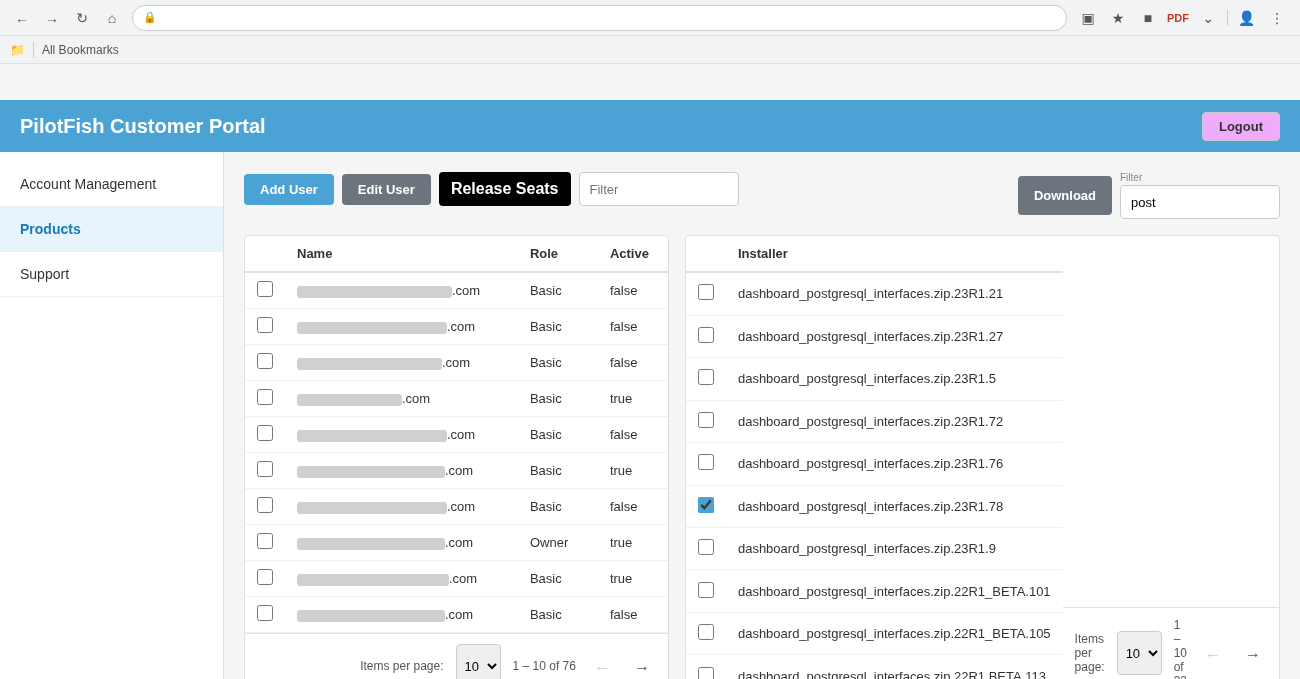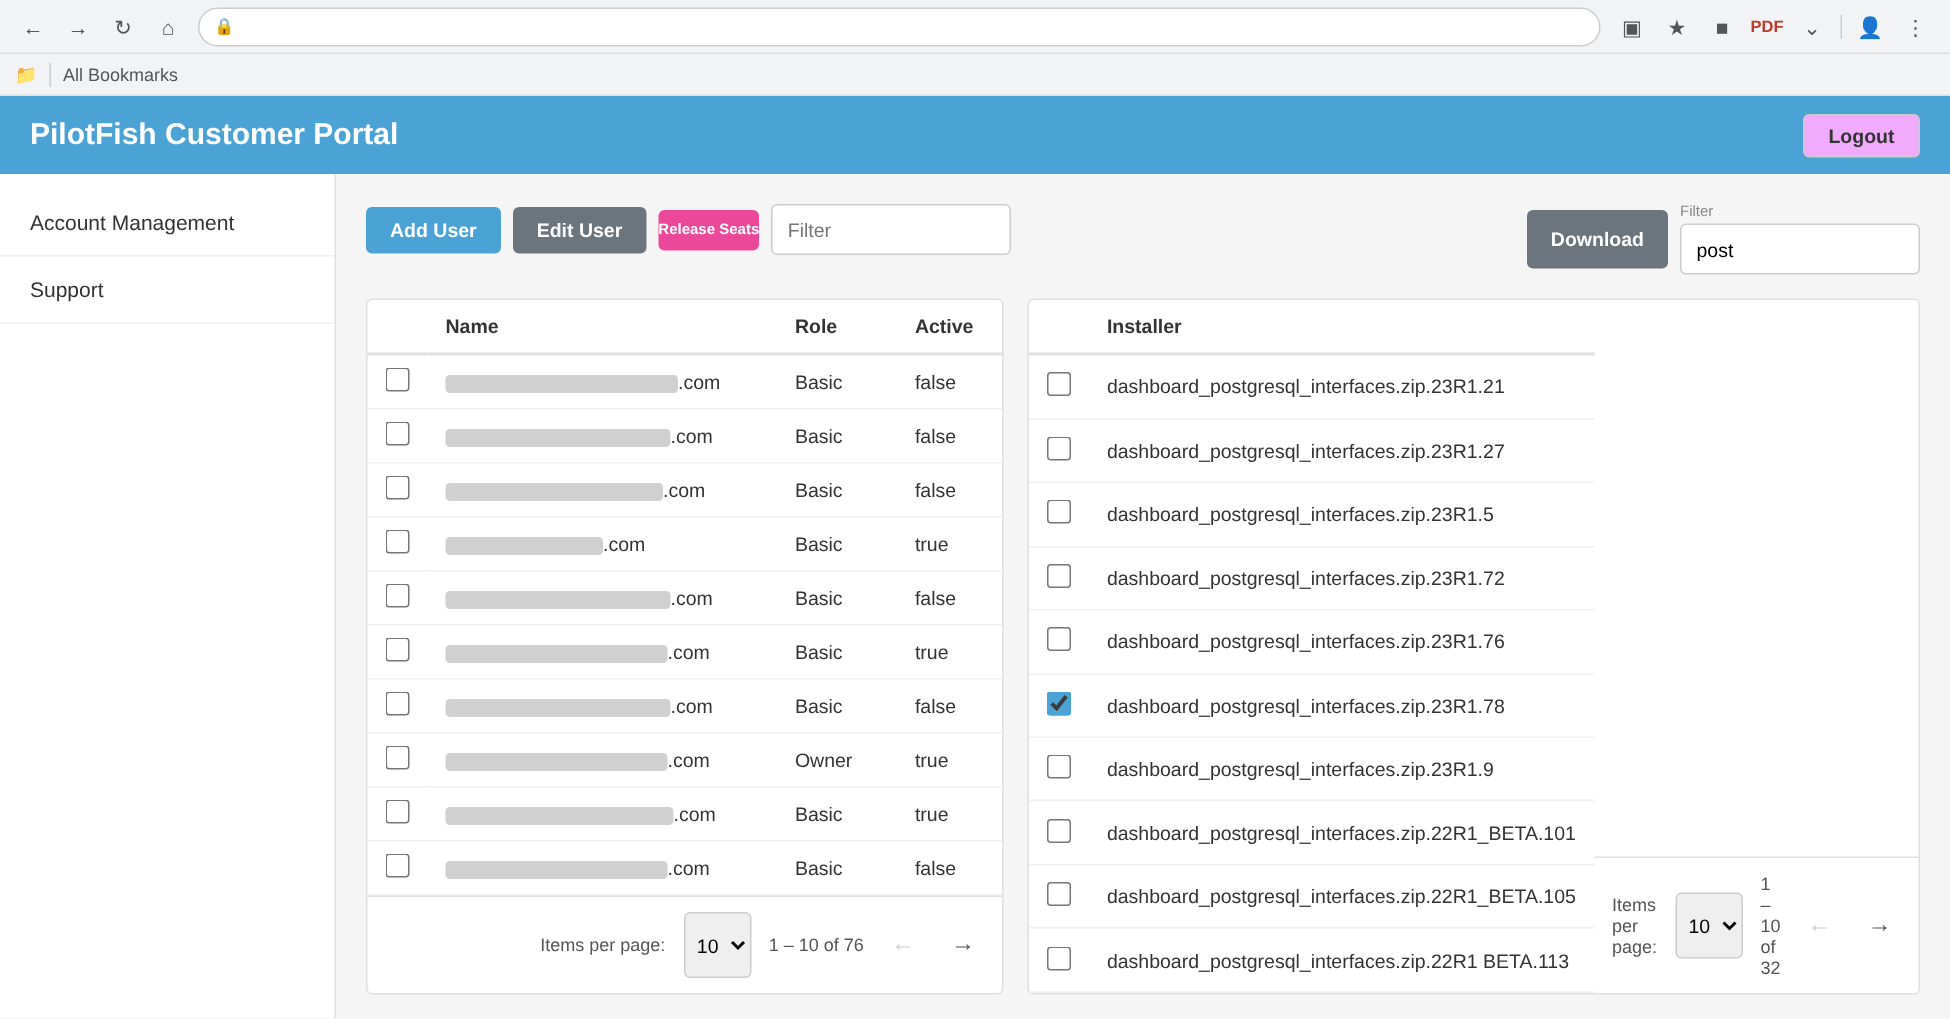--- a/index.html
+++ b/index.html
@@ -57,20 +57,21 @@
     .bookmarks-separator { width: 1px; height: 16px; background: #ccc; margin: 0 8px; }
 
     
     .app-header {
       background: #4aa3d4;
       height: 52px;
       display: flex;
       align-items: center;
       justify-content: space-between;
       padding: 0 20px;
+      margin-top: 36px;
     }
     .app-title {
       color: white;
       font-size: 20px;
       font-weight: bold;
     }
     .logout-btn {
       background: #f0abfc;
       border: 1px solid #ccc;
       border-radius: 4px;
@@ -126,27 +127,27 @@
       background: #6c757d;
       color: white;
       border: none;
       border-radius: 4px;
       padding: 8px 16px;
       cursor: pointer;
       font-size: 13px;
       font-weight: bold;
     }
     .btn-release-seats {
-      background: #ec4899;
+      background: #000000;
       color: white;
       border: none;
       border-radius: 4px;
-      padding: 8px 0;
-      cursor: pointer;
-      font-size: 10px;
+      padding: 8px 12px;
+      cursor: pointer;
+      font-size: 16px;
       font-weight: bold;
     }
     .filter-input {
       height: 34px;
       border: 1px solid #ccc;
       border-radius: 4px;
       padding: 0 10px;
       font-size: 13px;
       width: 160px;
     }
@@ -305,20 +306,23 @@
   <span class="app-title">PilotFish Customer Portal</span>
   <button class="logout-btn">Logout</button>
 </div>
 
 <div class="app-body">
 
   <div class="sidebar">
     <div class="sidebar-item">
       <span>Account Management</span>
     </div>
+    <div class="sidebar-item active">
+      <span>Products</span>
+    </div>
     <div class="sidebar-item">
       <span>Support</span>
     </div>
   </div>
 
   <div class="main-content">
 
     <div style="display:flex; align-items:flex-start; margin-bottom:16px; gap:16px;">
 
       <div style="display:flex; align-items:center; gap:8px; flex:0 0 auto;">

